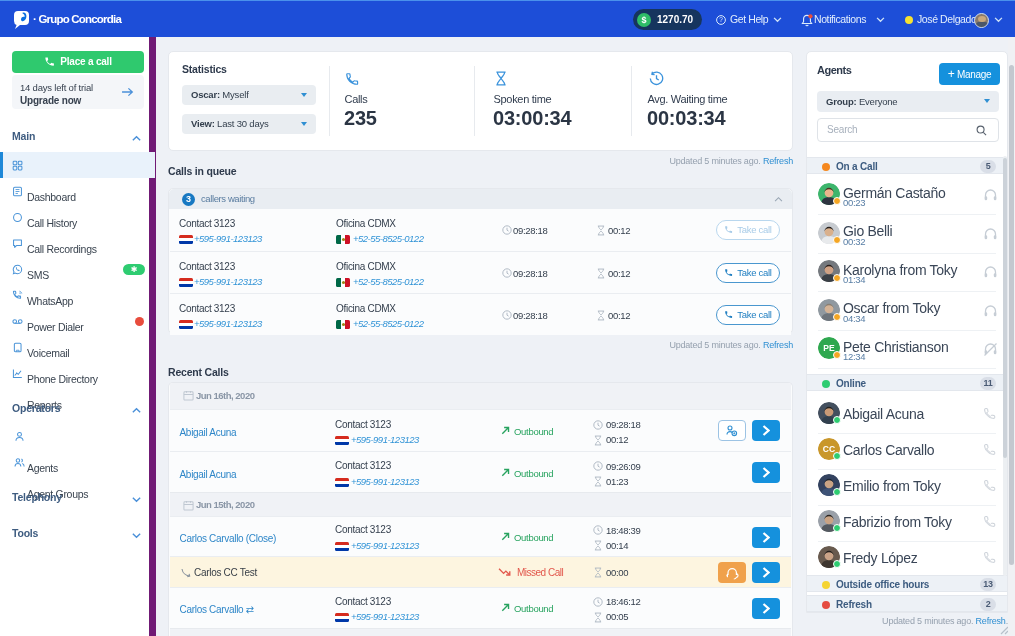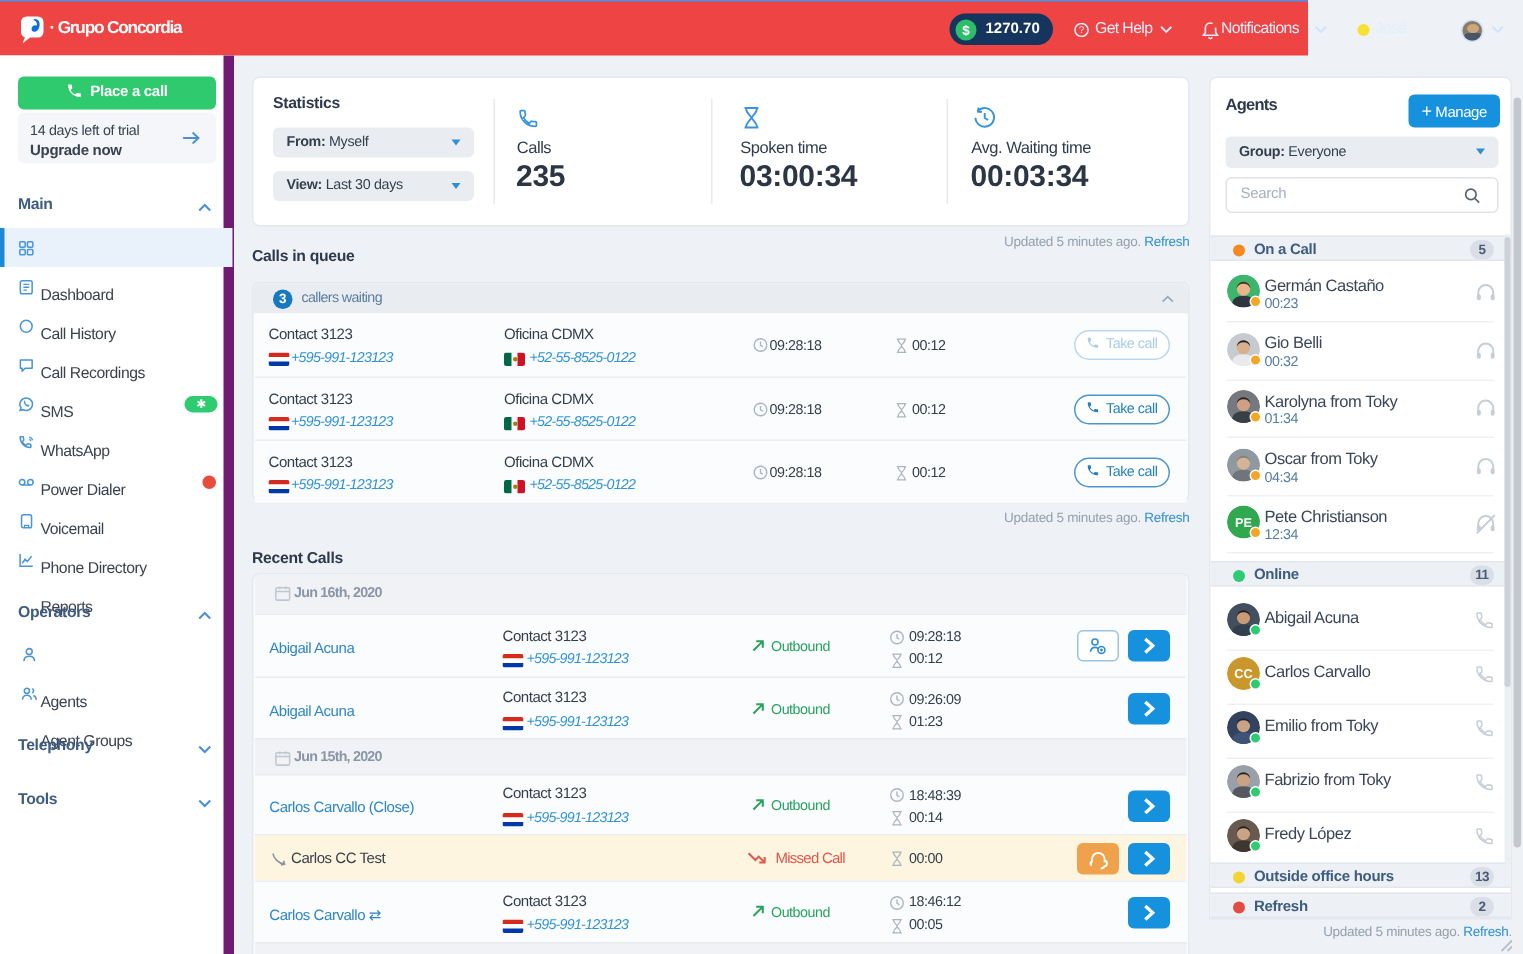--- a/index.html
+++ b/index.html
@@ -1,20 +1,20 @@
 <!DOCTYPE html>
 <html><head>
 <meta charset="utf-8">
 <style>
 * { margin:0; padding:0; box-sizing:border-box; }
 html,body { width:1015px; height:636px; overflow:hidden; }
 body { font-family:"Liberation Sans", sans-serif; background:#eef1f6; position:relative; }
 .abs { position:absolute; }
 
-#topbar { position:absolute; left:0; top:0; width:872px; height:37px; background:#ef4444; border-top:1px solid #4a91ec; }
+#topbar { position:absolute; left:0; top:0; width:1015px; height:37px; background:#1d4ed8; border-top:1px solid #4a91ec; }
 #topbar .brand { position:absolute; left:33px; top:0; height:36px; line-height:36px; color:#fff; font-size:11.5px; font-weight:bold; letter-spacing:-0.8px; }
 #pill { position:absolute; left:633px; top:8px; width:69px; height:21px; background:#16355e; border-radius:11px; color:#fff; font-size:10px; font-weight:bold; line-height:21px; }
 #pill .dollar { position:absolute; left:4px; top:3.5px; width:14px; height:14px; border-radius:50%; background:#2ebd68; color:#fff; font-size:9px; font-weight:bold; text-align:center; line-height:14px; }
 #pill .amt { position:absolute; left:24px; top:0; }
 .topitem { position:absolute; top:0; height:36px; line-height:36px; color:#e3eefc; font-size:10.5px; letter-spacing:-0.4px; }
 
 #sidebar { position:absolute; left:0; top:37px; width:156px; height:599px; background:#fff; border-right:7px solid #701a75; }
 #placecall { position:absolute; left:12px; top:14px; width:132px; height:22px; background:#2fc96e; border-radius:4px; color:#fff; font-size:10px; font-weight:bold; text-align:center; line-height:22px; letter-spacing:-0.2px; }
 #trialbox { position:absolute; left:12px; top:38px; width:132px; height:34px; background:#f4f6f9; border-radius:4px; color:#37414f; font-size:9.5px; letter-spacing:-0.2px; padding:7px 8px; line-height:12.5px; }
 #trialbox b { font-size:10px;text-align:right; }
@@ -52,21 +52,21 @@
 .outb { position:absolute; font-size:9.5px; color:#27a35f; letter-spacing:-0.3px; }
 
 #agents { position:absolute; left:806px; top:51px; width:202px; height:562px; background:#fff; border:1px solid #e5e8ed; border-radius:5px 5px 0 0; }
 .secbar { position:absolute; left:0; width:200px; height:17px; background:#edf1f6; border-top:1px solid #e3e7ed; border-bottom:1px solid #e3e7ed; }
 .secbar .dot { position:absolute; left:15px; top:4.5px; width:8px; height:8px; border-radius:50%; }
 .secbar .t { position:absolute; left:29px; top:0; line-height:17px; color:#3d5c80; font-size:10px; font-weight:bold; letter-spacing:-0.2px; }
 .secbar .badge { position:absolute; right:11px; top:2px; min-width:16px; height:13px; background:#d9dee7; border-radius:7px; color:#4a5b75; font-size:9px; font-weight:bold; text-align:center; line-height:13px; padding:0 3px; letter-spacing:-0.3px; }
 .agrow { position:absolute; left:11px; width:178px; height:37px; border-bottom:1px solid #eef1f4; }
 .agrow .av { position:absolute; left:0px; top:5px; width:22px; height:22px; border-radius:50%; overflow:hidden; }
 .agrow .sdot { position:absolute; left:15px; top:19px; width:8px; height:8px; border-radius:50%; border:1.5px solid #fff; }
-.agrow .nm { position:absolute; left:25px; top:6.5px; font-size:11px; color:#3a4657; letter-spacing:-0.3px; }
+.agrow .nm { position:absolute; left:25px; top:6.5px; font-size:14px; color:#3a4657; letter-spacing:-0.3px; }
 .agrow .tm { position:absolute; left:25px; top:19px; font-size:9.5px; color:#577da4; letter-spacing:-0.3px; }
 .agrow .ric { position:absolute; right:-2px; top:10px; width:15px; height:15px; }
 
 #pagesb { position:absolute; left:1008px; top:37px; width:7px; height:599px; background:#f0f1f4; }
 #pagesb .thumb { position:absolute; left:1px; top:28px; width:5px; height:500px; background:#c3c8cf; border-radius:3px; }
 #panelsb { position:absolute; left:1003px; top:156px; width:4px; height:420px; background:#eceff2; border-radius:2px; }
 #panelsb .thumb { position:absolute; left:0; top:2px; width:4px; height:300px; background:#ccd2d9; border-radius:2px; }
 svg { display:block; }
 </style>
 </head>
@@ -220,21 +220,21 @@
       <path d="M2 4 L6 8 L10 4" fill="none" stroke="#4a90d9" stroke-width="1.5"></path>
     </svg>
   <div class="navhdr" style="top:490px">Tools</div>
   <svg class="chev" style="left:131px;top:493px" viewBox="0 0 12 12">
       <path d="M2 4 L6 8 L10 4" fill="none" stroke="#4a90d9" stroke-width="1.5"></path>
     </svg>
 </div>
 
 <div class="card" id="stats">
   <div class="abs" style="left:13px;top:11px;font-size:10.5px;font-weight:bold;color:#2e3a4c;letter-spacing:-0.2px">Statistics</div>
-  <div class="dd" style="top:33px"><b>From:</b>&nbsp;Myself<div class="car"></div></div>
+  <div class="dd" style="top:33px"><b>Oscar:</b>&nbsp;Myself<div class="car"></div></div>
   <div class="dd" style="top:62px"><b>View:</b>&nbsp;Last 30 days<div class="car"></div></div>
   <div class="statdiv" style="left:160px"></div>
   <div class="statdiv" style="left:305px"></div>
   <div class="statdiv" style="left:462px"></div>
 
   <svg class="abs" style="left:176px;top:20px" width="14" height="14" viewBox="0 0 24 24">
       <path d="M6.6 10.8c1.5 2.9 3.9 5.3 6.8 6.8l2.3-2.3c.3-.3.7-.4 1.1-.2 1.2.4 2.5.6 3.8.6.6 0 1 .4 1 1V20c0 .6-.4 1-1 1C10.6 21 3 13.4 3 4c0-.6.4-1 1-1h3.5c.6 0 1 .4 1 1 0 1.3.2 2.6.6 3.8.1.4 0 .8-.2 1.1l-2.3 2.3z" fill="none" stroke="#3b93dc" stroke-width="2"></path>
     </svg>
   <div class="statlbl" style="left:175.5px;top:41px">Calls</div>
   <div class="statval" style="left:175px;top:54.5px">235</div>

